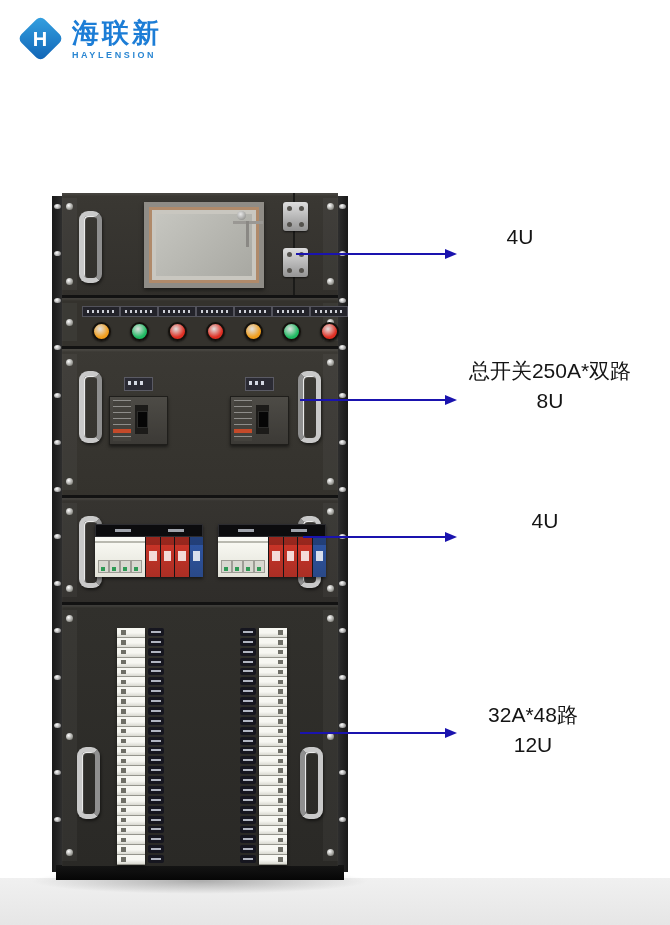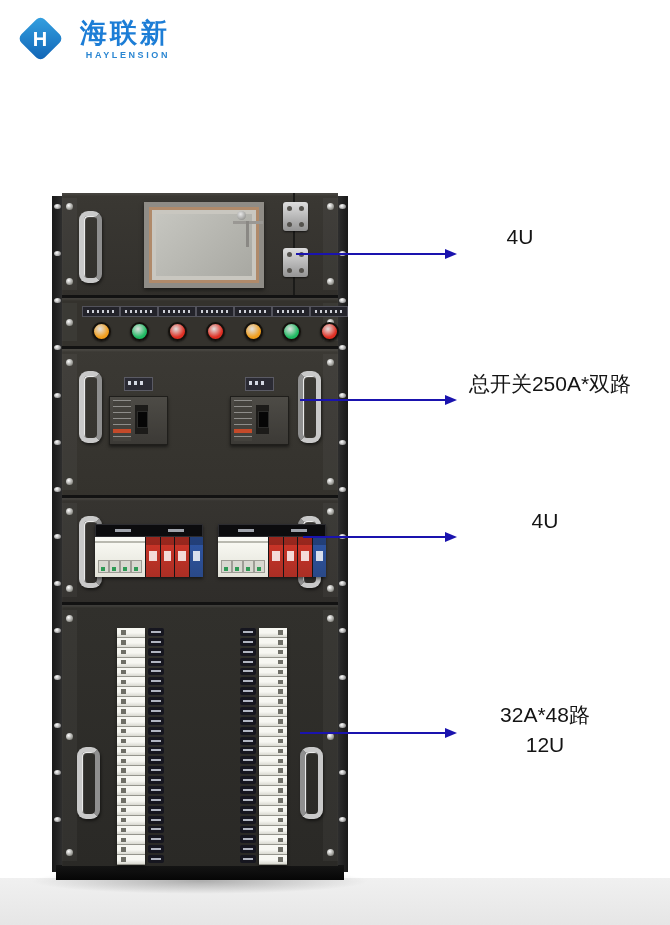--- a/index.html
+++ b/index.html
@@ -6,39 +6,39 @@
   .stage{position:relative;width:670px;height:925px;background:#ffffff;overflow:hidden;
          font-family:"Liberation Sans",sans-serif;}
 
   
   .logo{position:absolute;left:18px;top:16px;display:flex;align-items:flex-start;}
   .logo-icon{width:46px;height:46px;position:relative;flex:0 0 auto;}
   .diamond{position:absolute;left:6px;top:6px;width:33px;height:33px;border-radius:6px;
            background:linear-gradient(135deg,#36a3e2,#0f62b4);transform:rotate(45deg);
            display:flex;align-items:center;justify-content:center;}
   .diamond .h{transform:rotate(-45deg);color:#fff;font-weight:bold;font-size:20px;line-height:1;}
-  .brand-text{margin-left:16px;padding-top:4px;}
+  .brand-text{margin-left:8px;padding-top:4px;}
   .brand-name{color:#1c7dd6;font-size:27px;font-weight:bold;letter-spacing:3px;line-height:1;}
-  .brand-sub{color:#2a86d2;font-size:9px;font-weight:bold;letter-spacing:2.6px;text-align:right;margin-top:3px;}
+  .brand-sub{color:#2a86d2;font-size:9px;font-weight:bold;letter-spacing:2.6px;margin-top:3px;}
   .title{position:absolute;top:54px;left:0;width:100%;text-align:center;color:#0d0d0d;
          font-size:31px;font-weight:800;letter-spacing:2px;}
 
   
   .anno{position:absolute;text-align:center;color:#141414;font-size:21px;line-height:30px;}
   .arrow{position:absolute;height:0;border-top:2px solid #1a13ae;}
   .arrow::after{content:'';position:absolute;right:-11px;top:-6px;width:0;height:0;
                 border-left:12px solid #1a13ae;border-top:5px solid transparent;border-bottom:5px solid transparent;}
   #arrow-1{left:296px;top:253px;width:150px;}
   #arrow-2{left:300px;top:399px;width:146px;}
   #arrow-3{left:303px;top:536px;width:143px;}
   #arrow-4{left:300px;top:732px;width:146px;}
   #anno-1{left:430px;top:222px;width:180px;}
-  #anno-2{left:440px;top:369px;width:220px;}
+  #anno-2{left:440px;top:356px;width:220px;}
   #anno-3{left:440px;top:506px;width:210px;}
-  #anno-4{left:440px;top:700px;width:210px;}
+  #anno-4{left:428px;top:700px;width:210px;}
 
   
   .floor{position:absolute;left:0;top:878px;width:670px;height:47px;
          background:linear-gradient(180deg,#f0f0f0,#e6e6e6);}
   .cab-shadow{position:absolute;left:30px;top:868px;width:340px;height:26px;
               background:radial-gradient(ellipse at center,rgba(0,0,0,.28),rgba(0,0,0,0) 70%);}
   .cabinet{position:absolute;left:52px;top:193px;width:296px;height:687px;}
   .rail{position:absolute;top:3px;bottom:8px;width:11px;background:linear-gradient(90deg,#191919,#303030);}
   .rail.left{left:0;}
   .rail.right{right:0;background:linear-gradient(90deg,#303030,#191919);}
@@ -476,20 +476,21 @@
   <div class="arrow" id="arrow-1"></div>
   <div class="arrow" id="arrow-2"></div>
   <div class="arrow" id="arrow-3"></div>
   <div class="arrow" id="arrow-4"></div>
 
   <div class="anno" id="anno-1">
     <div>4U</div>
   </div>
   <div class="anno" id="anno-2">
     <div>总开关250A*双路</div>
+    <div>8U</div>
   </div>
   <div class="anno" id="anno-3">
     <div>4U</div>
   </div>
   <div class="anno" id="anno-4">
     <div>32A*48路</div>
     <div>12U</div>
   </div>
 
 </div>

